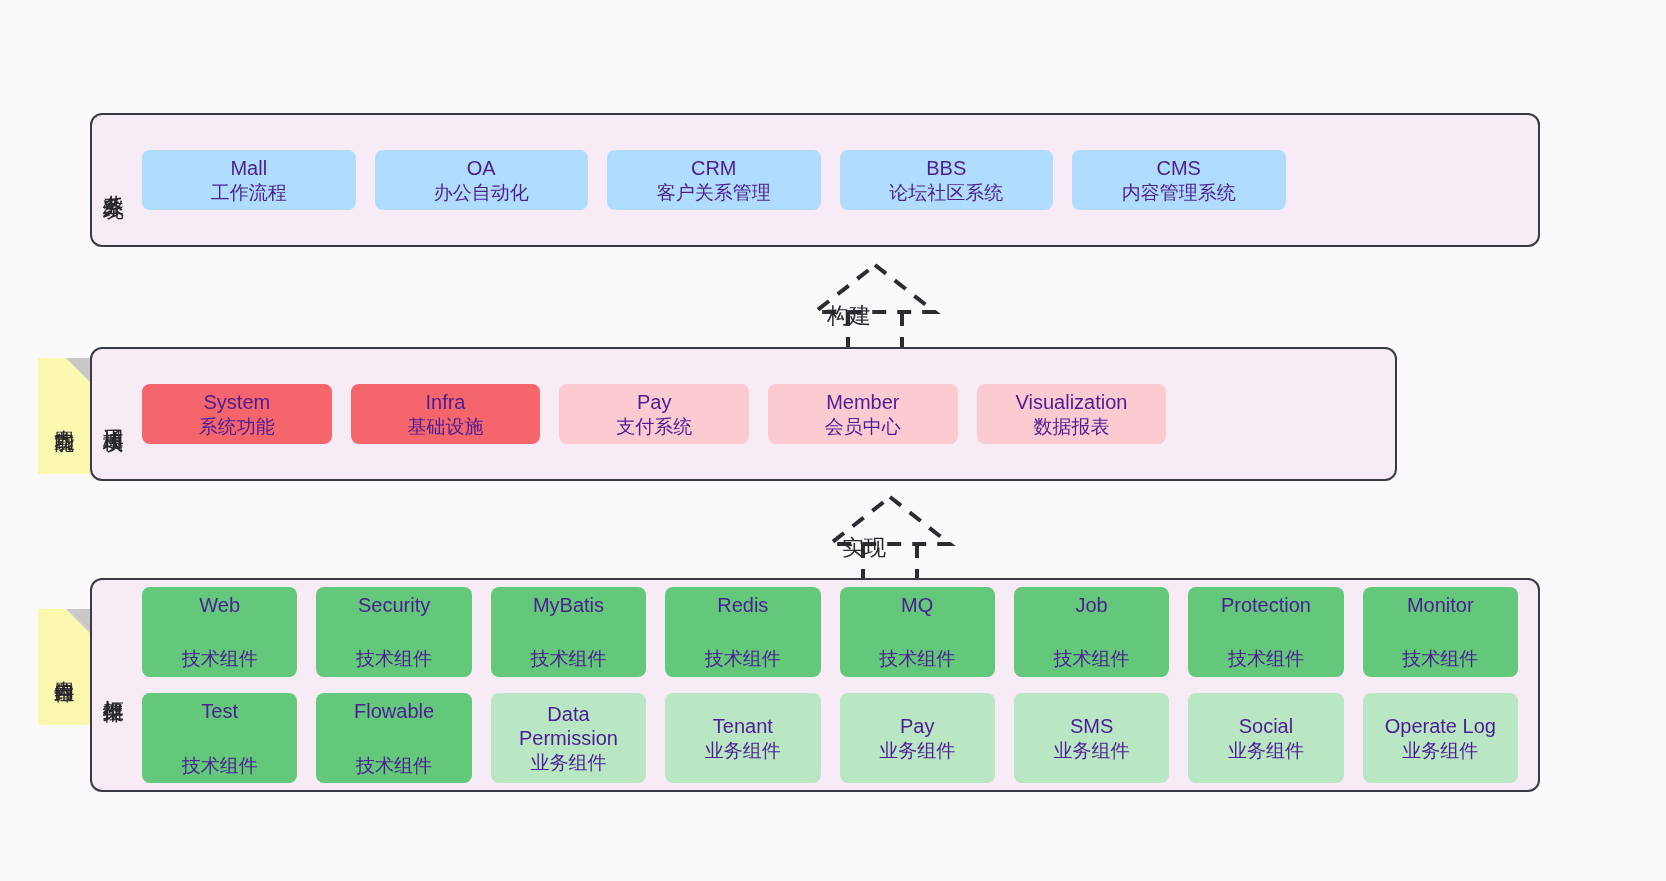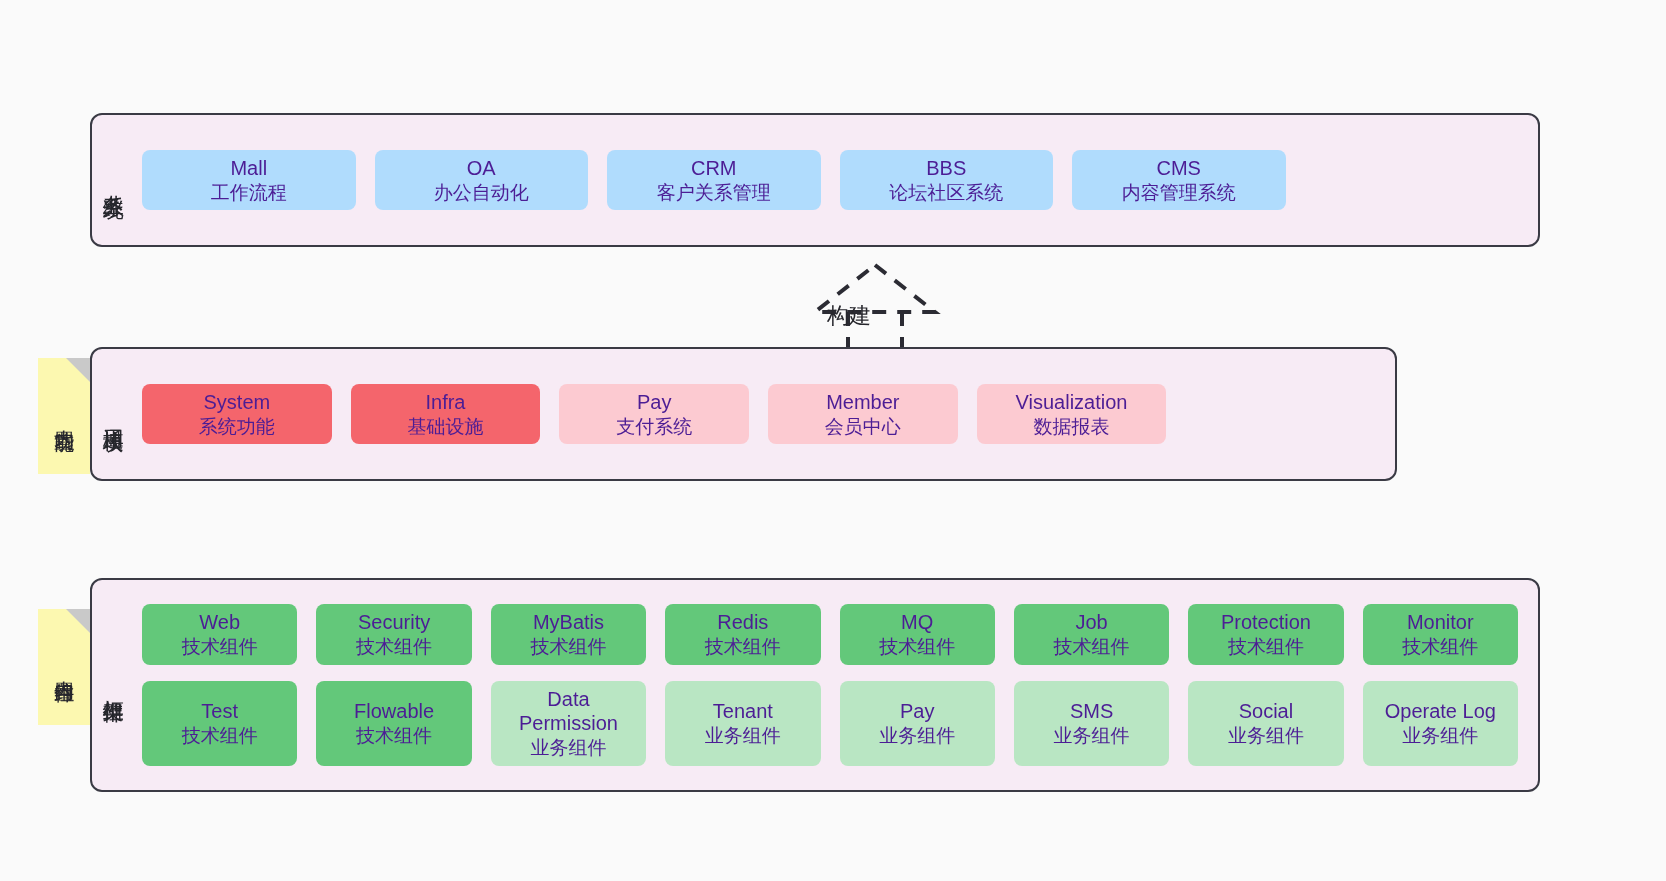--- a/index.html
+++ b/index.html
@@ -65,21 +65,21 @@
     color: #4c1d95;
     padding: 6px 6px;
     line-height: 1.24;
   }
   .card .en { font-size: 20px; }
   .card .cn { font-size: 19px; }
 
   .card.blue       { background: #B0DCFD; }
   .card.red        { background: #F4656C; }
   .card.pink       { background: #FCCAD1; }
-  .card.green      { background: #63C87A; }
+  .card.green      { background: #63C87A; gap: 30px; }
   .card.lightgreen { background: #B9E6C3; }
 
   
   .sticky {
     position: absolute;
     width: 52px;
     background: #FCF8B0;
     color: #26262C;
     font-size: 20px;
     line-height: 1.08;
@@ -173,20 +173,27 @@
         <span class="en">Member</span>
         <span class="cn">会员中心</span>
       </div>
       <div class="card pink">
         <span class="en">Visualization</span>
         <span class="cn">数据报表</span>
       </div>
     </div>
   </div>
 
+  <div class="arrow" style="left:815px; top:492px; width:150px; height:90px;">
+    <svg width="150" height="90" viewBox="0 0 150 90">
+      <path d="M 75 5 L 135 52 L 15 52 Z" fill="none" stroke="#2B2B33" stroke-width="4" stroke-dasharray="14,11" stroke-linecap="butt"></path>
+      <path d="M 48 52 L 48 90 M 102 52 L 102 90 M 48 88 L 102 88" fill="none" stroke="#2B2B33" stroke-width="4" stroke-dasharray="14,11" stroke-linecap="butt"></path>
+    </svg>
+    <span class="arrow-label" style="left:27px; top:41px;">实现</span>
+  </div>
 
   <div class="sticky" style="left:38px; top:609px; height:116px;">
     <span>内置组件</span>
   </div>
   <div class="layer" style="left:90px; top:578px; width:1450px; height:214px;">
     <div class="layer-title">框架组件</div>
     <div class="cards cols8">
       <div class="card green">
         <span class="en">Web</span>
         <span class="cn">技术组件</span>

